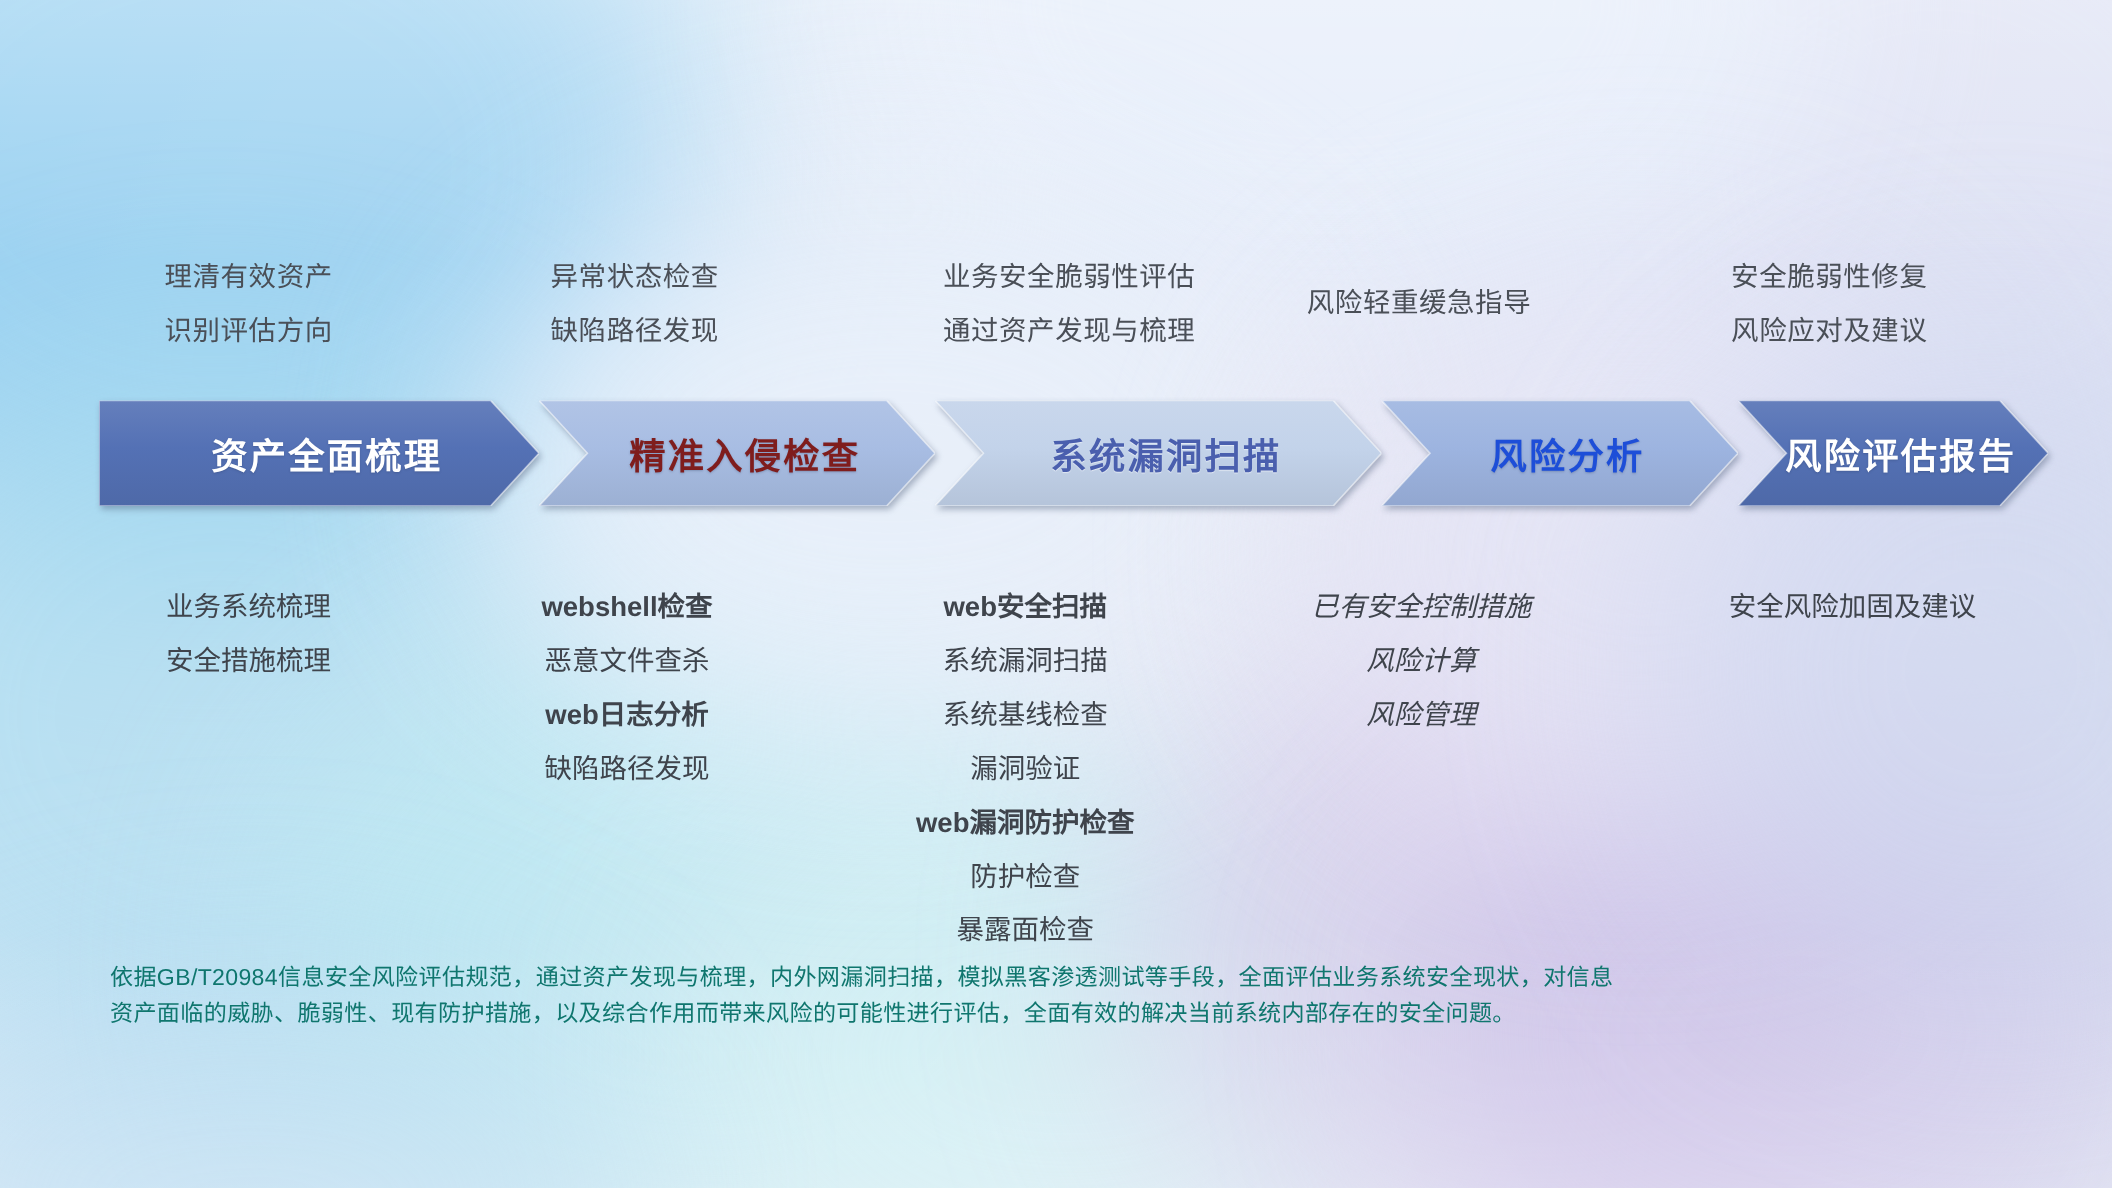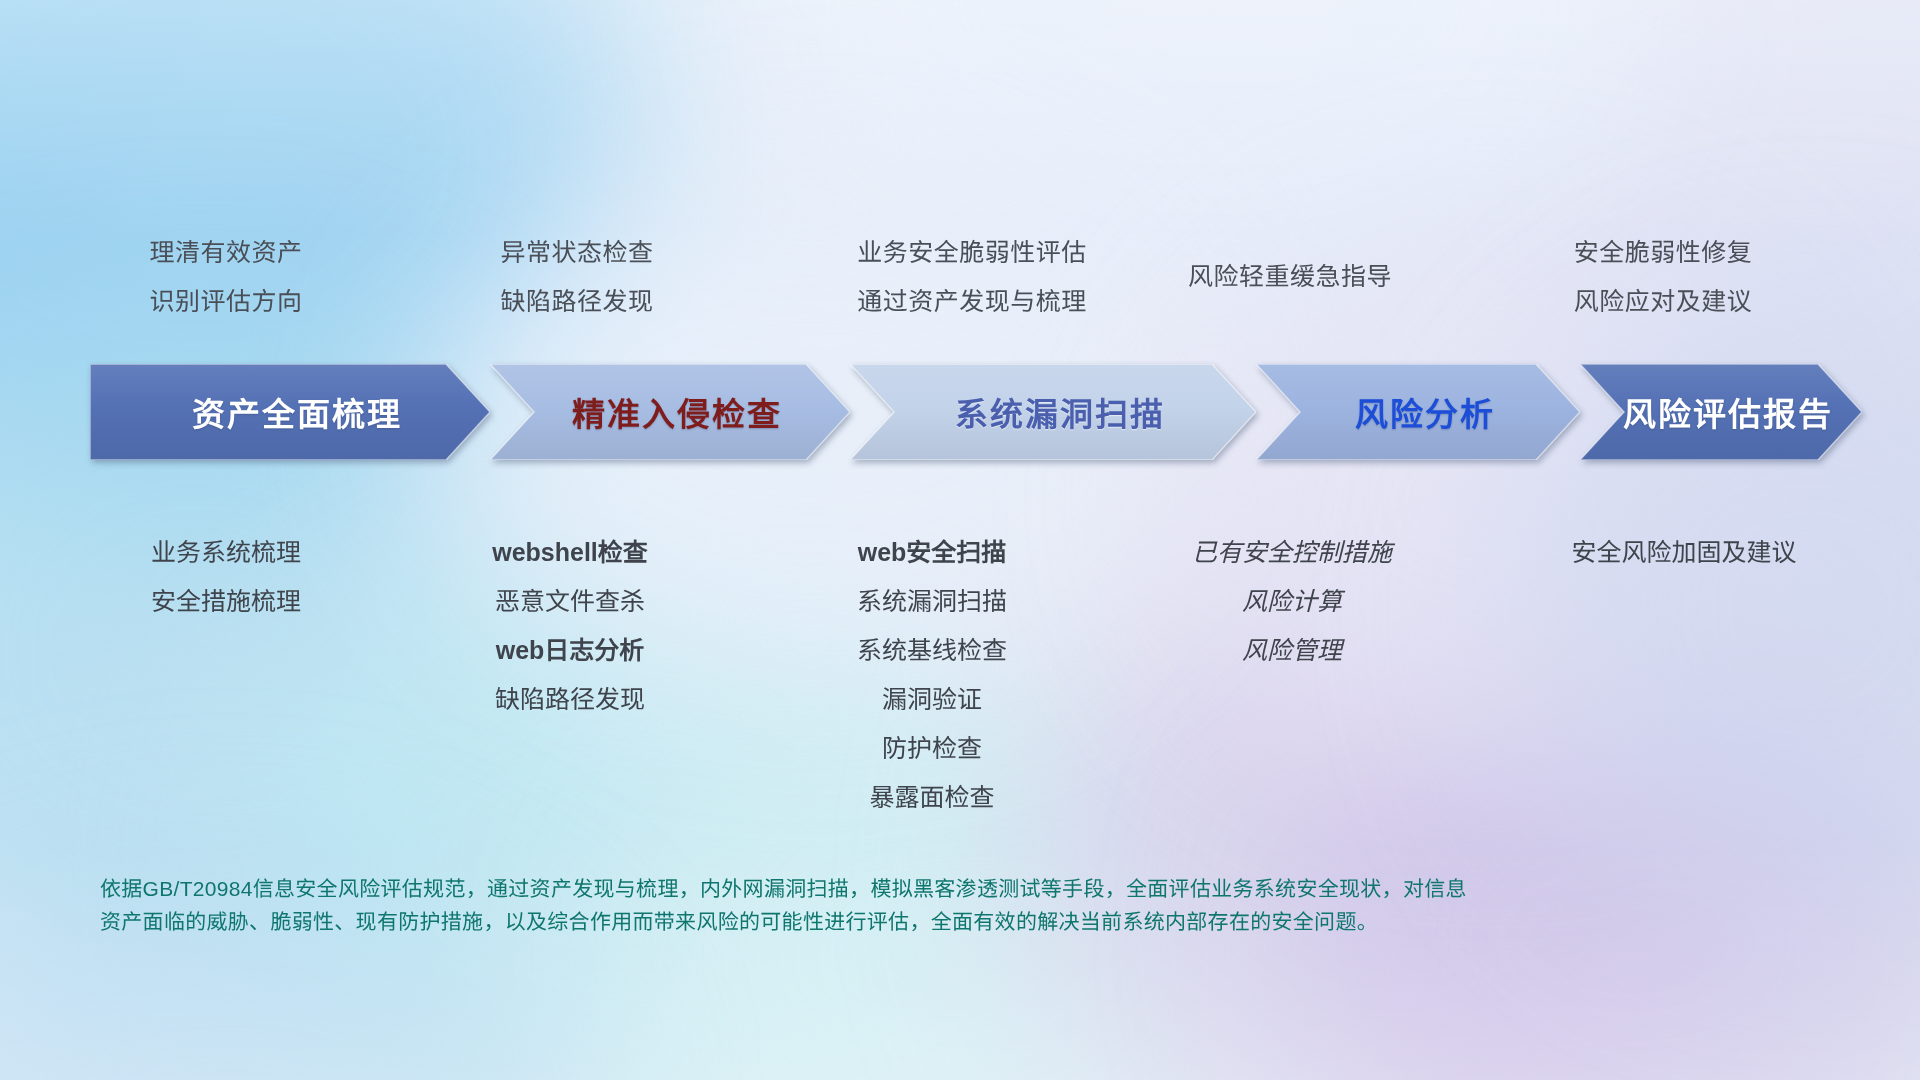--- a/index.html
+++ b/index.html
@@ -260,20 +260,21 @@
         <div class="item latin-lead">webshell检查</div>
         <div class="item">恶意文件查杀</div>
         <div class="item latin-lead">web日志分析</div>
         <div class="item">缺陷路径发现</div>
       </div>
       <div class="col" style="left: 672px; width: 520px; top: 28px;">
         <div class="item latin-lead">web安全扫描</div>
         <div class="item">系统漏洞扫描</div>
         <div class="item">系统基线检查</div>
         <div class="item">漏洞验证</div>
+        <div class="item latin-lead">web漏洞防护检查</div>
         <div class="item">防护检查</div>
         <div class="item">暴露面检查</div>
       </div>
       <div class="col" style="left: 1032px; width: 520px; top: 28px; font-style: italic;">
         <div class="item">已有安全控制措施</div>
         <div class="item">风险计算</div>
         <div class="item">风险管理</div>
       </div>
       <div class="col" style="left: 1424px; width: 520px; top: 28px;">
         <div class="item">安全风险加固及建议</div>

